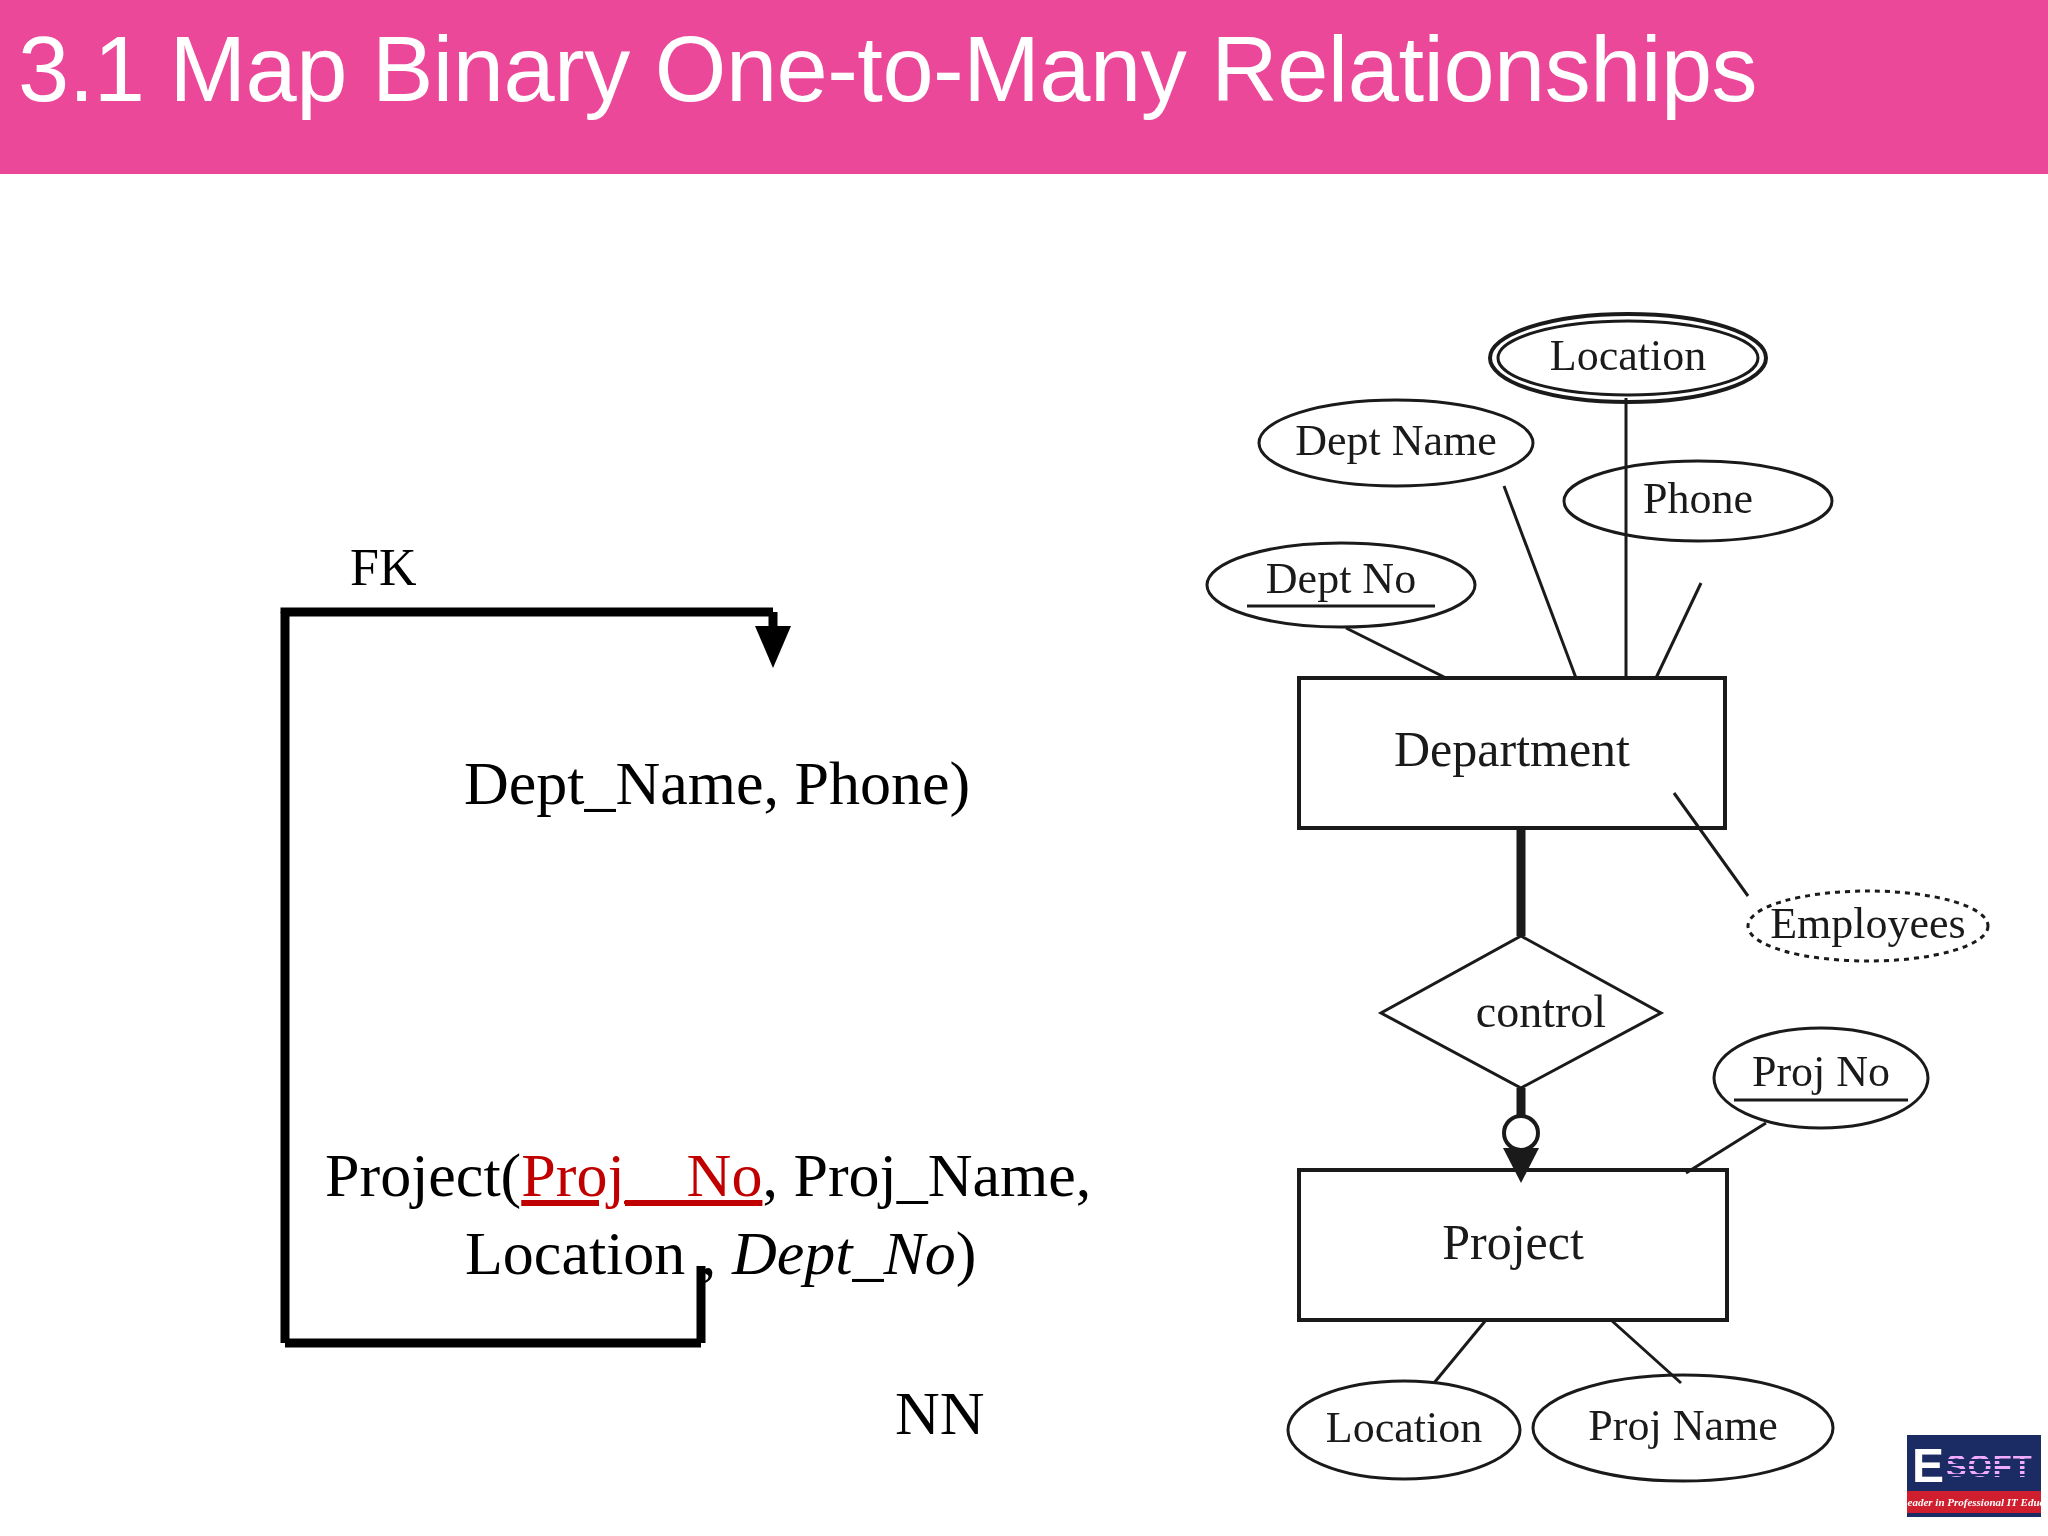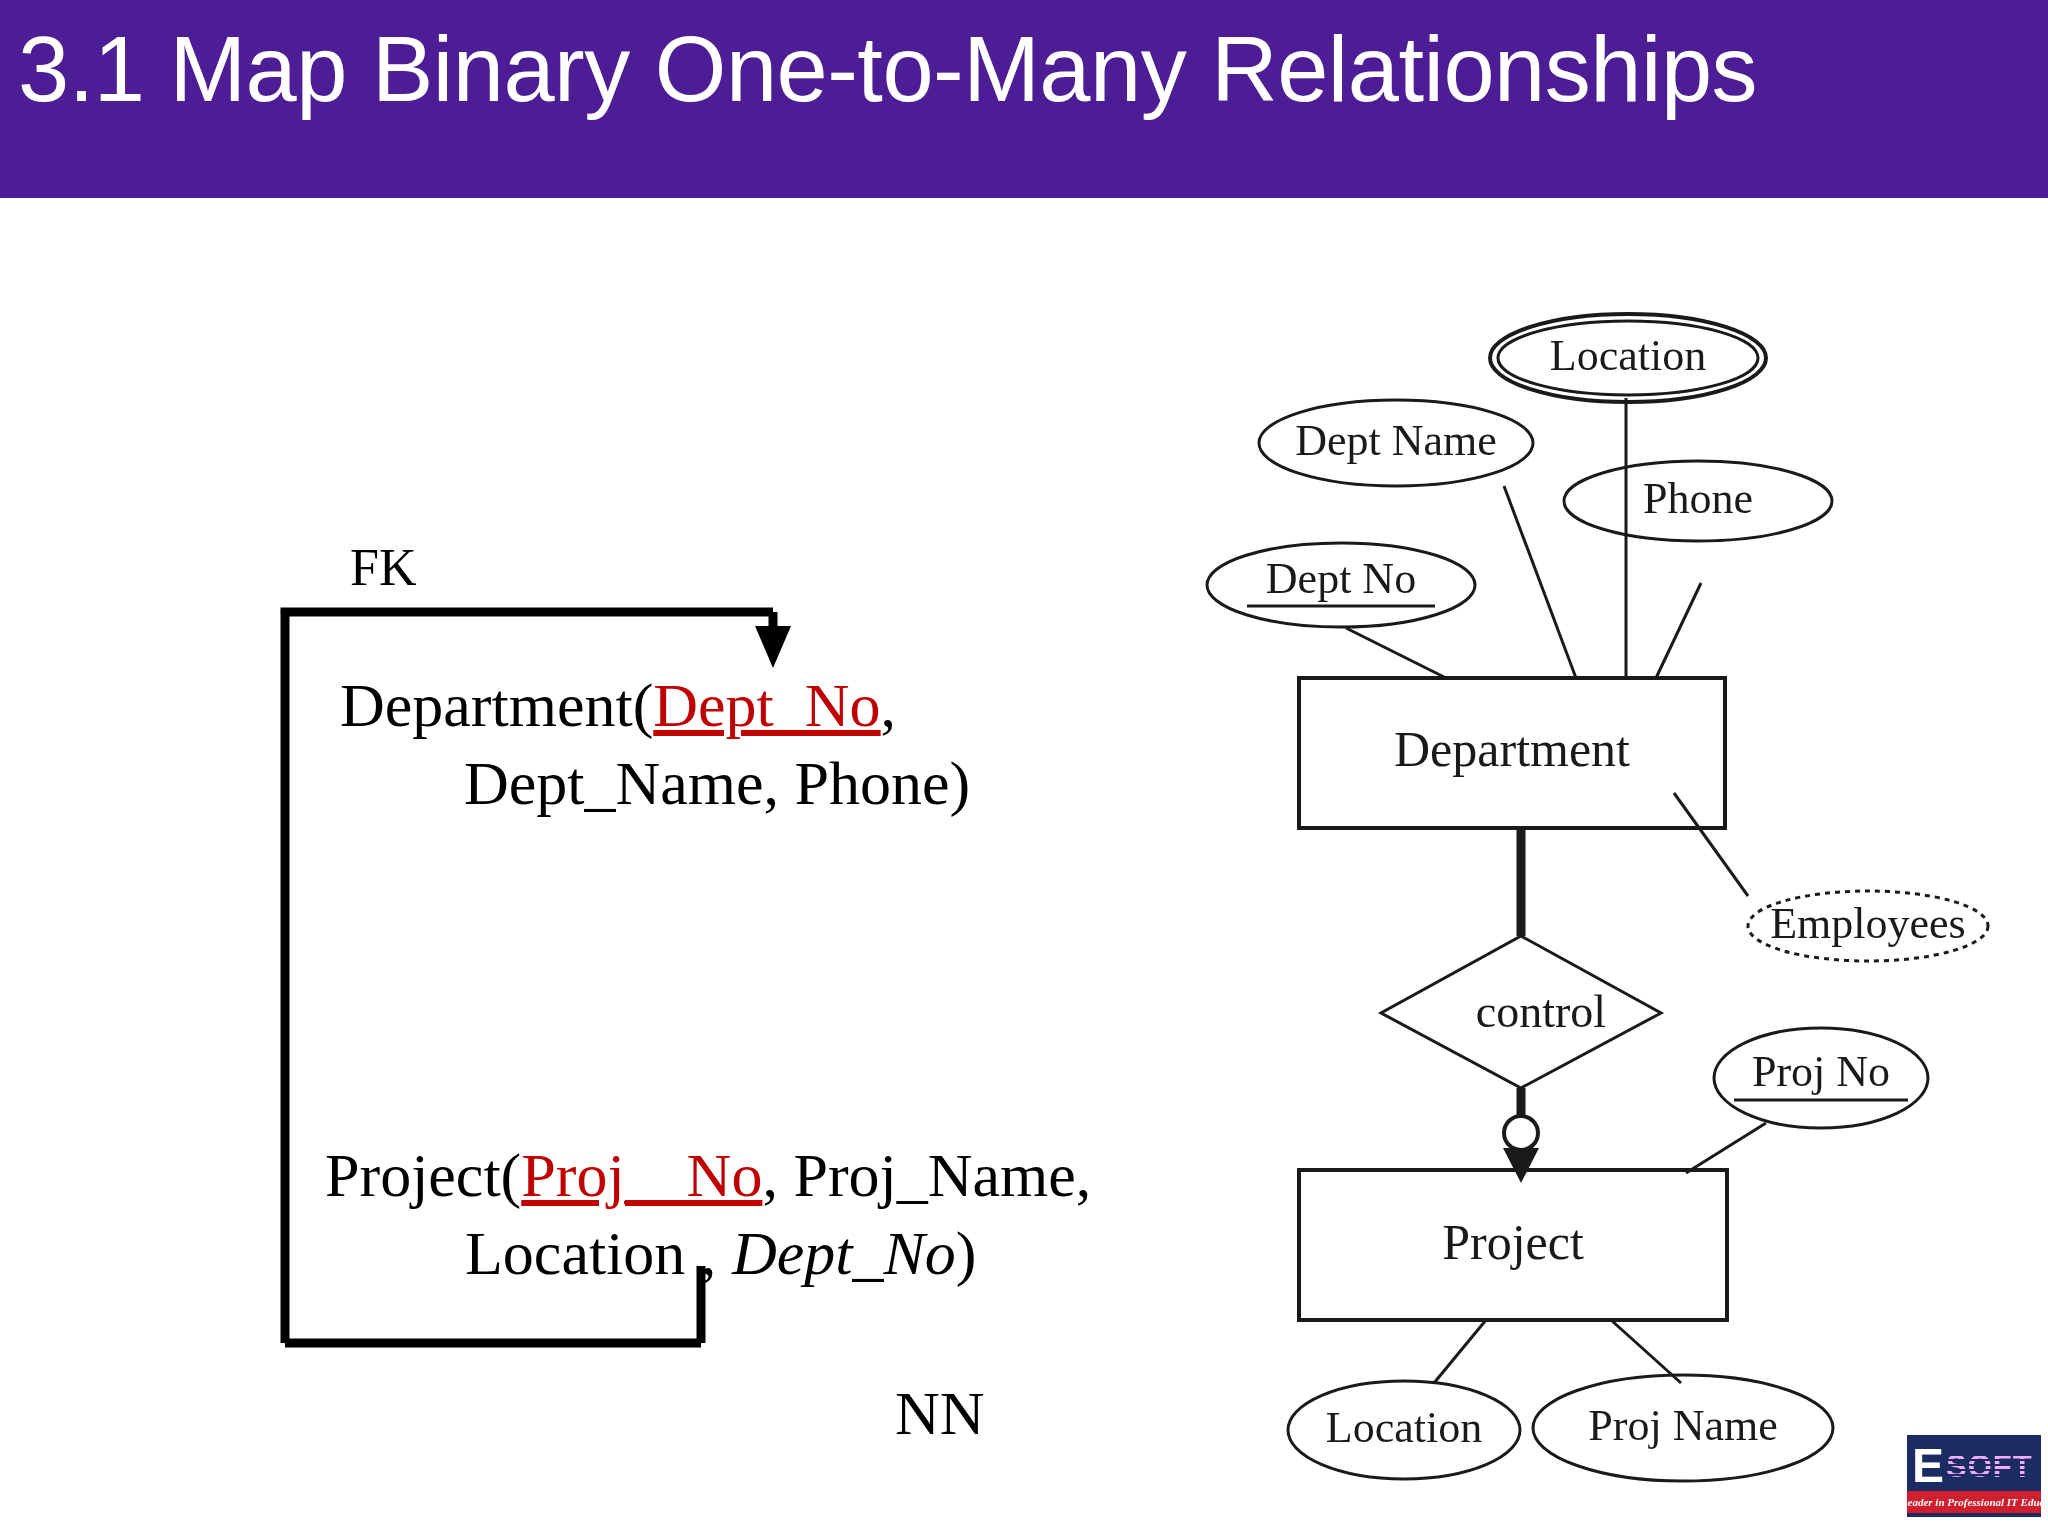--- a/index.html
+++ b/index.html
@@ -13,22 +13,22 @@
     position: relative;
     overflow: hidden;
     font-family: "Liberation Serif", serif;
   }
 
   
   #title-bar {
     position: absolute;
     left: 0; top: 0;
     width: 2048px;
-    height: 198px;
-    background: #4c1d95;
+    height: 174px;
+    background: #ec4899;
     box-sizing: border-box;
   }
   #title-text {
     position: absolute;
     left: 18px;
     top: 14px;
     font-family: "Liberation Sans", sans-serif;
     font-size: 92px;
     line-height: 110px;
     color: #ffffff;
@@ -227,21 +227,20 @@
       <path d="M 285 414 L 285 1145" fill="none" stroke="#000000" stroke-width="9"></path>
     </svg>
 
     <svg id="nn-bracket-svg" viewBox="0 0 1100 1338">
       <path d="M 285 1145 L 701 1145" fill="none" stroke="#000000" stroke-width="9"></path>
       <path d="M 701 1145 L 701 1068" fill="none" stroke="#000000" stroke-width="9"></path>
     </svg>
 
     <div class="rel-text" id="fk-label">FK</div>
 
-    <div class="rel-text" id="department-relation-line1"><span>Department(</span><span class="pk">Dept_No</span><span>,</span></div>
 
     <div class="rel-text" id="department-relation-line2">Dept_Name, Phone)</div>
 
     <div class="rel-text" id="project-relation-line2"><span>Location , </span><span class="fk-attr">Dept_No</span><span>)</span></div>
 
     <div class="rel-text" id="project-relation-line1"><span>Project(</span><span class="pk">Proj__No</span><span>, Proj_Name,</span></div>
 
     <div class="rel-text" id="nn-label">NN</div>
   </div>
 

